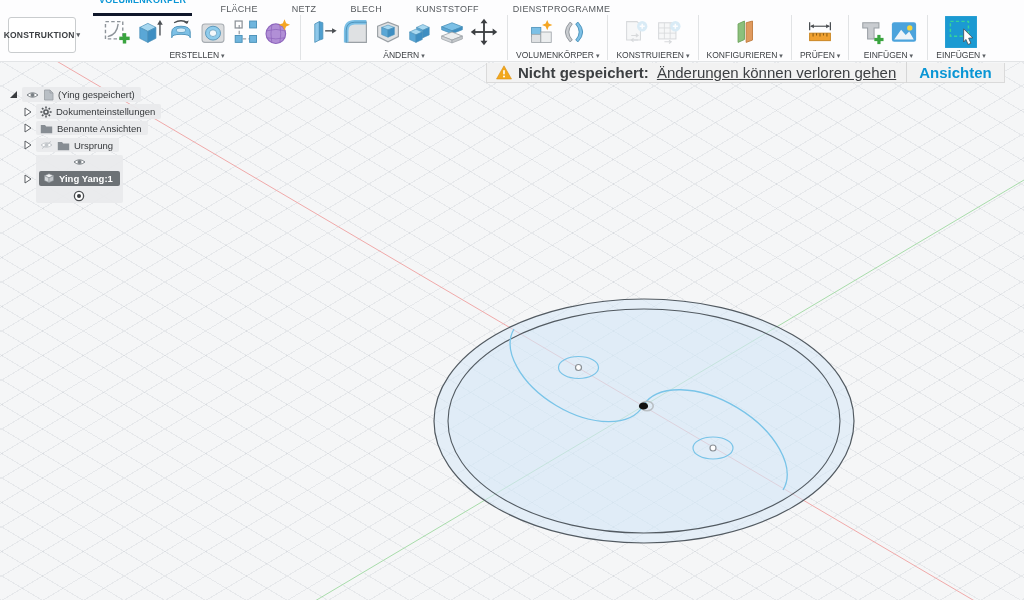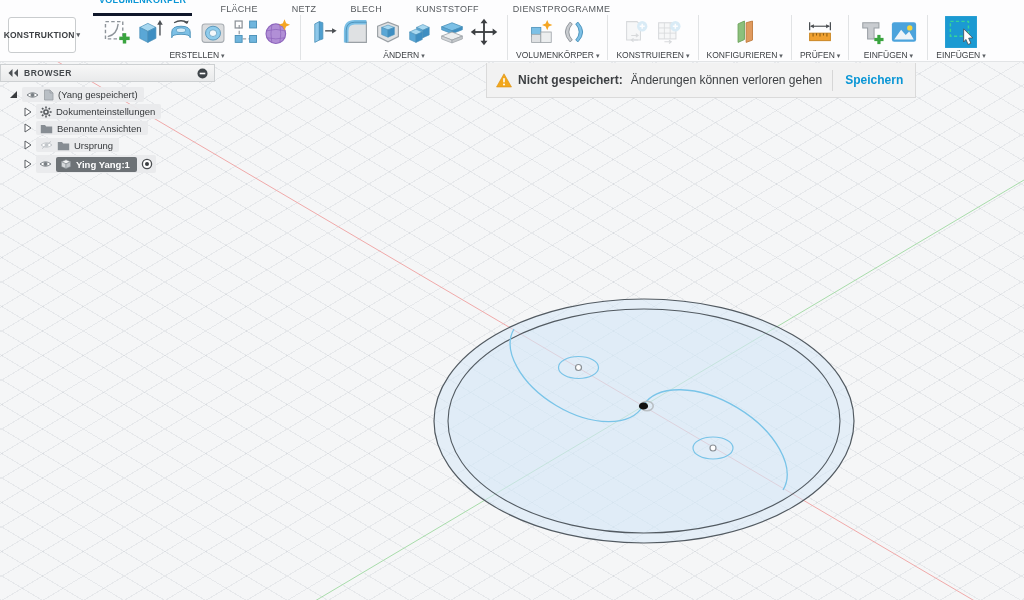--- a/index.html
+++ b/index.html
@@ -30,39 +30,39 @@
   .group { display:flex; flex-direction:column; align-items:center; padding:0 8px; }
   .group + .group { border-left:1px solid #e1e3e5; }
   .gicons { display:flex; align-items:center; gap:2px; height:34px; }
   .glabel { font-size:8.5px; color:#3d4044; margin-top:1px; white-space:nowrap; }
   .dd { font-size:7px; color:#5b5f63; margin-left:2px; }
   .ticon { width:30px; height:30px; display:block; }
   .ticon.big { width:34px; height:34px; }
   .dim { opacity:.38; }
 
   
-  .warnbar { position:absolute; left:486px; top:63px; height:35px; z-index:6;
+  .warnbar { position:absolute; left:486px; top:63px; height:20px; z-index:6;
     display:flex; align-items:center; background:#f2f2f2;
-    border:1px solid #dadada; border-top:none; font-size:12px; color:#3c3f42; }
+    border:1px solid #dadada; border-top:none; font-size:15px; color:#3c3f42; }
   .warnbar .wicon { margin:0 6px 0 9px; }
   .warnbar b { font-weight:bold; margin-right:8px; }
-  .warnbar .msg { margin-right:10px; }
+  .warnbar .msg { margin-right:10px;text-decoration:underline; }
   .warnbar .vsep { width:1px; height:21px; background:#d6d6d6; }
   .warnbar .save { color:#0a96d5; font-weight:bold; padding:0 12px; cursor:pointer; }
 
   
   .browser { position:absolute; left:0; top:64px; width:216px; height:115px; z-index:6; }
   .bheader { position:absolute; left:0; top:0; width:215px; height:18px;
     background:linear-gradient(#f7f7f7,#e9eaeb); border:1px solid #cdd0d2;
     display:flex; align-items:center; }
   .bheader .btitle { font-size:8.5px; font-weight:bold; letter-spacing:.5px; color:#44484c; margin-left:5px; flex:1; }
   .trow { position:absolute; display:flex; align-items:center; gap:4px; }
   .pill { display:flex; align-items:center; gap:4px; background:rgba(233,234,236,.95);
     border-radius:2px; padding:1.5px 6px 1.5px 4px; font-size:9.5px; color:#35383b; white-space:nowrap; }
-  .pill.selwrap { padding:1.5px 3px; }
+  .pill.selwrap { padding:1.5px 3px;flex-direction:column; }
   .darkpill { display:flex; align-items:center; gap:4px; background:#6d7276; border-radius:2px;
     padding:1.5px 7px 1.5px 4px; color:#fff; font-weight:bold; font-size:9.5px; }
   .mini { display:block; }
 </style>
 </head>
 <body>
 <div class="stage">
 
 <div class="canvas">
   <svg width="1024" height="538" viewBox="0 0 1024 538">
@@ -277,49 +277,39 @@
 
 <div class="warnbar">
   <svg class="wicon" width="16" height="15" viewBox="0 0 16 15">
     <path d="M8 .8 L15.5 14 H.5 Z" fill="#f2a71b" stroke="#d8921a" stroke-width=".6"></path>
     <rect x="7.2" y="5" width="1.6" height="4.6" rx=".8" fill="#fff"></rect>
     <circle cx="8" cy="11.6" r="1" fill="#fff"></circle>
   </svg>
   <b>Nicht gespeichert:</b>
   <span class="msg">Änderungen können verloren gehen</span>
   <div class="vsep"></div>
-  <span class="save">Speichern</span>
+  <span class="save">Ansichten</span>
 </div>
 
 <div class="browser">
-  <div class="bheader">
-    <svg class="mini" width="12" height="10" viewBox="0 0 12 10" style="margin-left:6px">
-      <path d="M5.5 1 L1.5 5 L5.5 9 Z M11 1 L7 5 L11 9 Z" fill="#4b4f53"></path>
-    </svg>
-    <span class="btitle">BROWSER</span>
-    <svg class="mini" width="11" height="11" viewBox="0 0 11 11" style="margin-right:6px">
-      <circle cx="5.5" cy="5.5" r="5" fill="#3f4549"></circle>
-      <rect x="2.7" y="4.7" width="5.6" height="1.6" fill="#fff"></rect>
-    </svg>
-  </div>
 
   <div class="trow" style="left:9px; top:23px">
     <svg class="mini" width="9" height="9" viewBox="0 0 9 9">
       <path d="M1 8 L8 8 L8 1 Z" fill="#3a3d40"></path>
     </svg>
     <div class="pill">
       <svg class="mini" width="13" height="10" viewBox="0 0 13 10">
         <path d="M1 5 Q6.5 .5 12 5 Q6.5 9.5 1 5 Z" fill="#fff" stroke="#7a8085" stroke-width="1"></path>
         <circle cx="6.5" cy="5" r="2" fill="#7a8085"></circle>
       </svg>
       <svg class="mini" width="11" height="12" viewBox="0 0 11 12">
         <path d="M1.5 1 h5.5 l3 3 v7 h-8.5 Z" fill="#b9bfc5" stroke="#9aa0a5" stroke-width=".8"></path>
         <path d="M7 1 v3 h3" fill="none" stroke="#9aa0a5" stroke-width=".8"></path>
       </svg>
-      <span>(Yang gespeichert)</span>
+      <span>(Ying gespeichert)</span>
     </div>
   </div>
 
   <div class="trow" style="left:24px; top:40px">
     <svg class="mini" width="8" height="10" viewBox="0 0 8 10">
       <path d="M1 1 L7 5 L1 9 Z" fill="#fff" stroke="#5b5f63" stroke-width="1"></path>
     </svg>
     <div class="pill">
       <svg class="mini" width="12" height="12" viewBox="0 0 12 12">
         <circle cx="6" cy="6" r="2.1" fill="none" stroke="#55595d" stroke-width="1.5"></circle>

